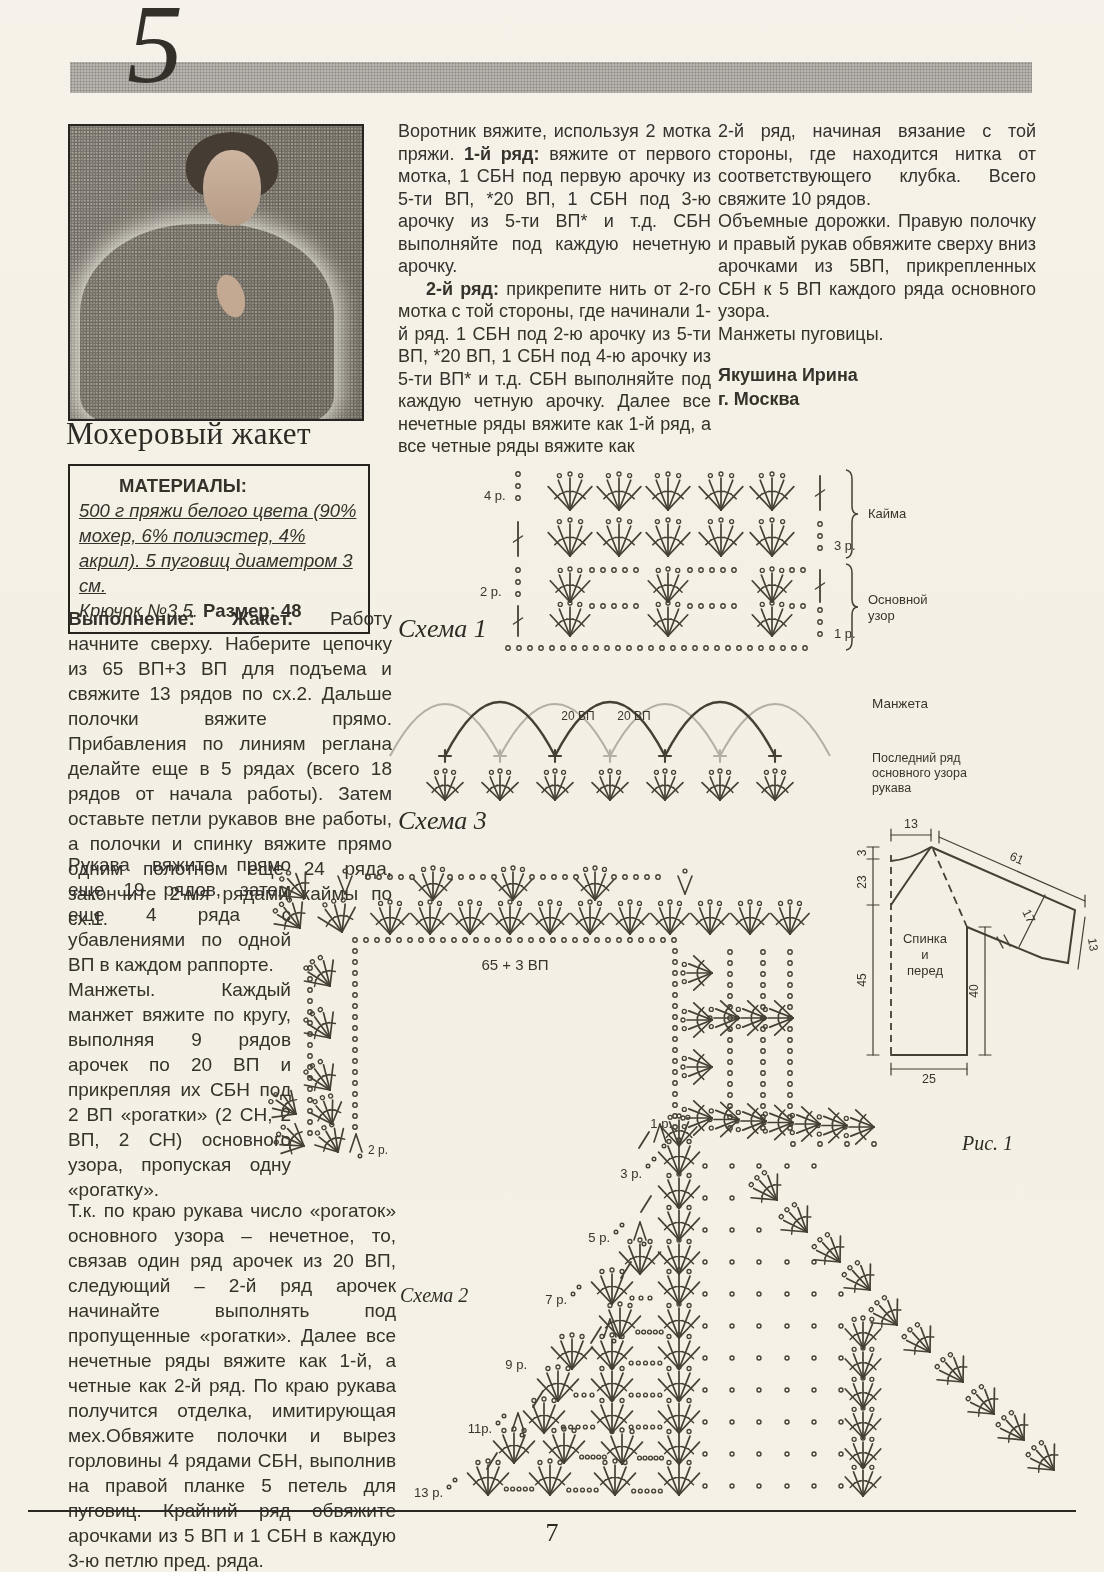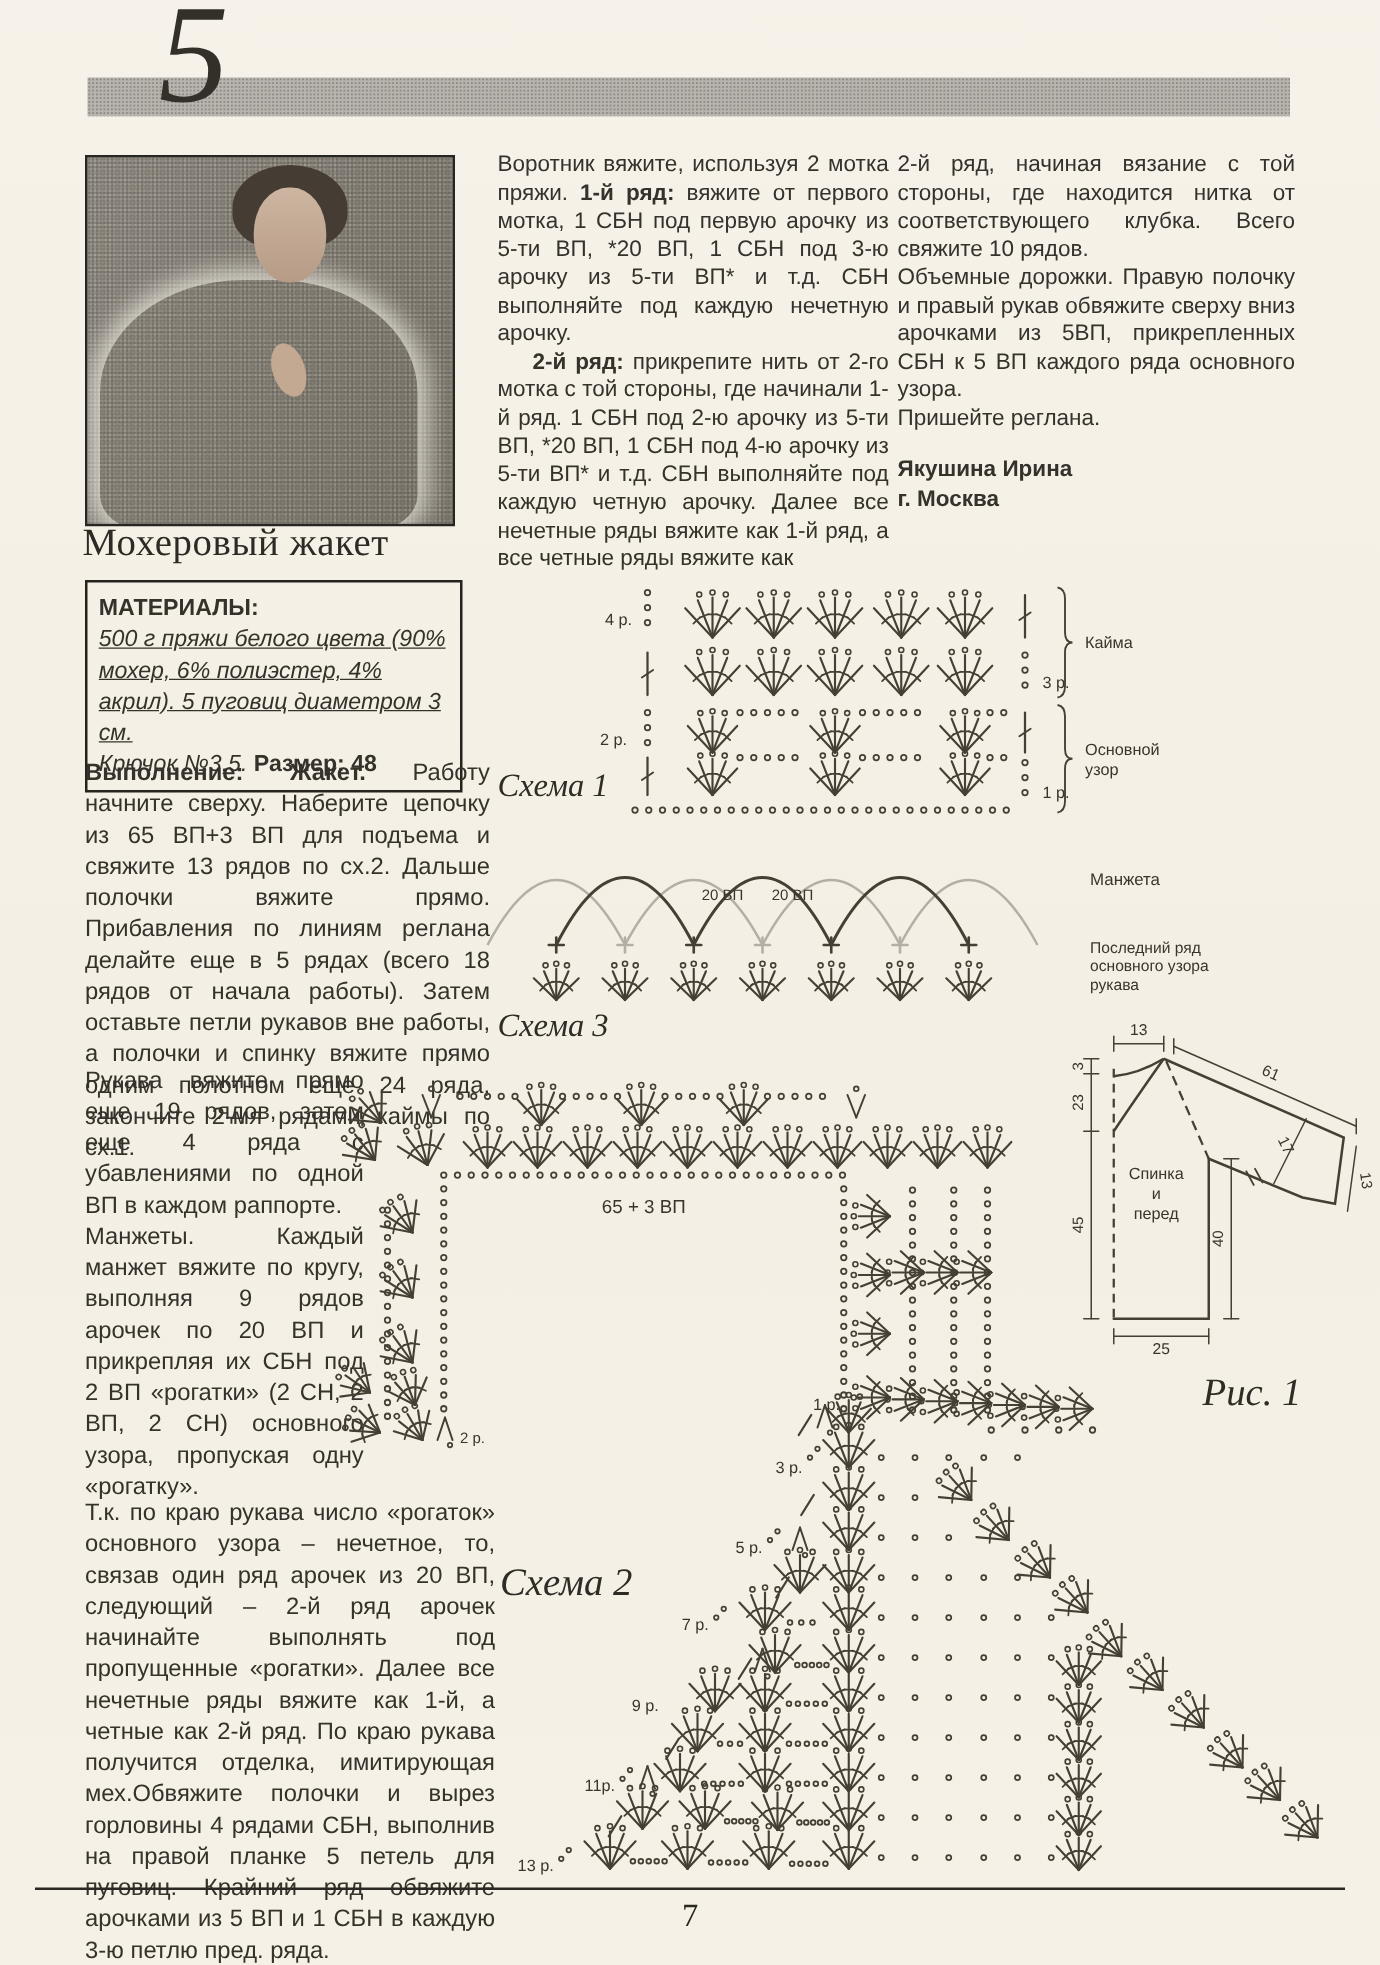--- a/index.html
+++ b/index.html
@@ -24,29 +24,29 @@
   .ph-jacket{position:absolute;left:10px;top:98px;width:254px;height:200px;
            background:radial-gradient(circle at 50% 25%,#f0ede3,#dcd7c9 75%);
            border-radius:45% 45% 14% 14%;box-shadow:0 0 20px 8px rgba(240,237,228,.75);
            background-image:radial-gradient(rgba(120,112,95,.28) 1.6px,transparent 2.1px);
            background-size:7px 7px;}
   .ph-hand{position:absolute;left:148px;top:148px;width:26px;height:44px;background:#c3a archive;
            background:#c3a892;border-radius:50%;transform:rotate(-18deg);}
   .title{font-family:"Liberation Serif",serif;font-size:31px;color:#2c2a25;letter-spacing:.5px;}
   .matbox{width:302px;border:2px solid #26231f;box-sizing:border-box;padding:7px 9px 9px 9px;
           font-size:18.5px;line-height:25px;}
-  .mat-h{font-weight:700;}
+  .mat-h{font-weight:700;margin-left:40px;}
   .colA,.colB,.colC{font-size:19px;line-height:25px;text-align:justify;}
   .colA{width:324px;} .colB{width:223px;} .colC{width:328px;}
   .colM,.colR{font-size:18px;line-height:22.5px;text-align:justify;width:313px;}
   .colR{width:318px;}
   .colM p,.colR p,.colA p,.colB p,.colC p{margin:0;}
   .author{text-align:left;font-weight:700;margin-top:18px;line-height:24px;}
   .cap{font-family:"Liberation Serif",serif;font-style:italic;font-size:26px;color:#2f2c27;z-index:2;}
-  .cap-big{font-size:31px;}
+  .cap-big{font-size:20px;margin-top:36px;}
   .rule{width:1048px;height:2px;background:#2b2823;}
   .pnum{width:1104px;text-align:center;font-family:"Liberation Serif",serif;font-size:26px;color:#2b2823;}
   svg.diag{position:absolute;overflow:visible;}
 </style>
 </head>
 <body>
 
 <div class="page">
 
   <div class="abs digit5" style="left:127px;top:-12px;">5</div>
@@ -79,21 +79,21 @@
   </div>
 
   <div class="abs colM" style="left:398px;top:120px;">
     <p><span>Воротник вяжите, используя 2 мотка пряжи. </span><span style="font-weight: 700;">1-й ряд:</span><span> вяжите от первого мотка, 1 СБН под первую арочку из 5-ти ВП, *20 ВП, 1 СБН под 3-ю арочку из 5-ти ВП* и т.д. СБН выполняйте под каждую нечетную арочку.</span></p>
     <p><span style="font-weight: 700; margin-left: 28px;">2-й ряд:</span><span> прикрепите нить от 2-го мотка с той стороны, где начинали 1-й ряд. 1 СБН под 2-ю арочку из 5-ти ВП, *20 ВП, 1 СБН под 4-ю арочку из 5-ти ВП* и т.д. СБН выполняйте под каждую четную арочку. Далее все нечетные ряды вяжите как 1-й ряд, а все четные ряды вяжите как</span></p>
   </div>
 
   <div class="abs colR" style="left:718px;top:120px;">
     <p><span>2-й ряд, начиная вязание с той стороны, где находится нитка от соответствующего клубка. Всего свяжите 10 рядов.</span></p>
     <p><span>Объемные дорожки. Правую полочку и правый рукав обвяжите сверху вниз арочками из 5ВП, прикрепленных СБН к 5 ВП каждого ряда основного узора.</span></p>
-    <p><span>Пришейте реглана.</span></p>
+    <p><span>Манжеты пуговицы.</span></p>
     <div class="author">
       <div>Якушина Ирина</div>
       <div>г. Москва</div>
     </div>
   </div>
 
   <svg id="svg1" class="diag" style="left:478px;top:466px;" width="582" height="190" viewBox="0 0 582 190">
       <g transform="translate(92 44) rotate(0)">
         <line x1="0" y1="0" x2="-21.82394752199995" y2="-23.40331845181346" stroke="#463f33" stroke-width="1.7" stroke-linecap="round"></line>
         <line x1="-15.290762888588985" y1="-11.11873060582681" x2="-10.025016236930957" y2="-16.029118798276798" stroke="#463f33" stroke-width="1.4" stroke-linecap="round"></line>

